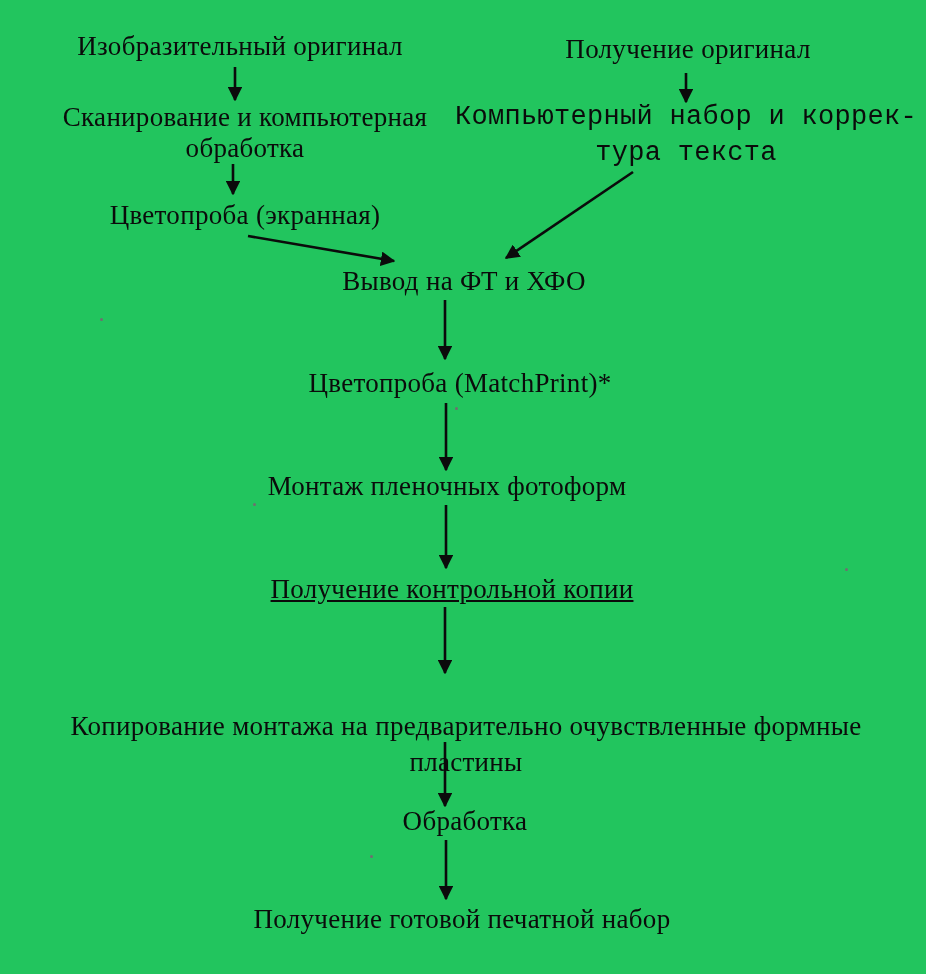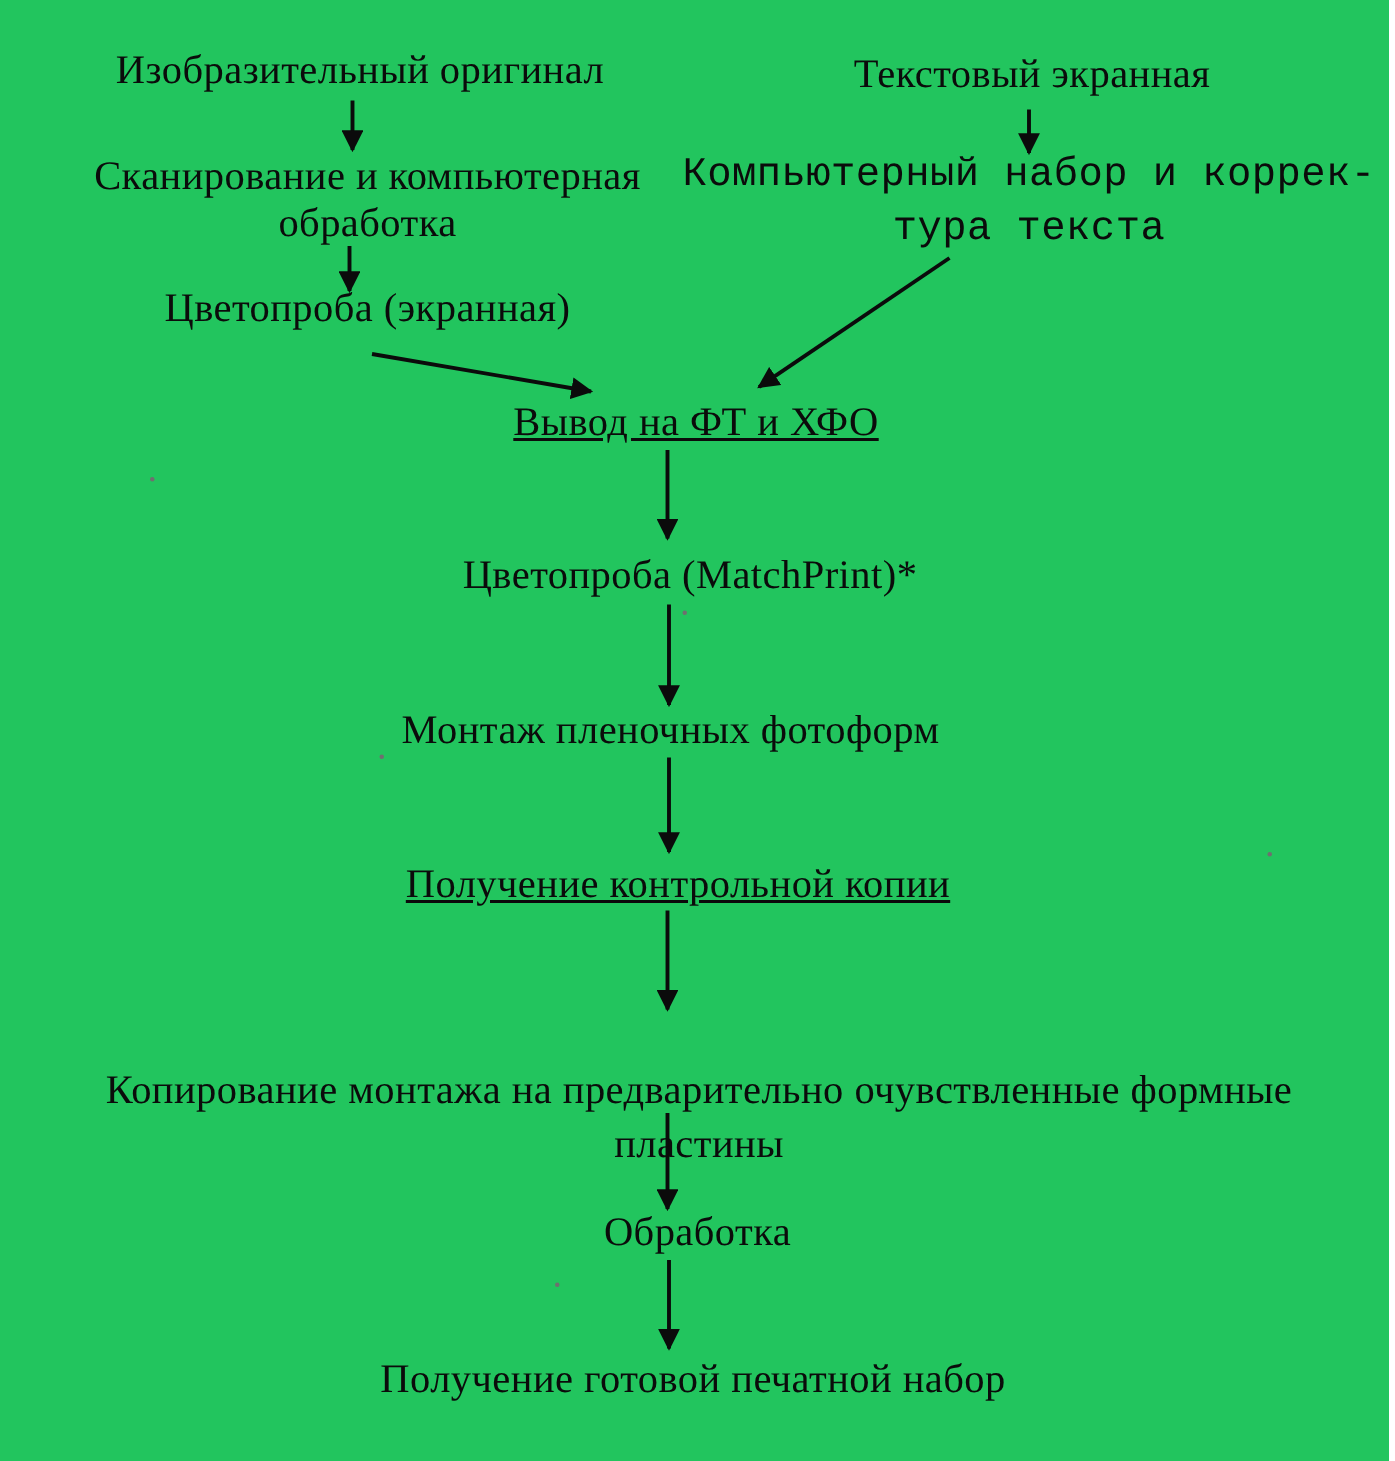--- a/index.html
+++ b/index.html
@@ -32,22 +32,22 @@
     white-space: pre-line;
     font-size: 27px;
     line-height: 34px;
     letter-spacing: 0.3px;
     color: #0b0b0b;
   }
   .n-pictorial   { left: 240px; top: 29px; }
   .n-textorig    { left: 688px; top: 32px; }
   .n-scanning    { left: 245px; top: 102px; line-height: 31px; }
   .n-typeset     { left: 686px; top: 99px;  line-height: 36px; font-family: Liberation Mono, monospace; }
-  .n-cpscreen    { left: 245px; top: 188px; text-align: right; }
-  .n-output      { left: 464px; top: 264px; text-decoration: underline; }
+  .n-cpscreen    { left: 245px; top: 198px; text-align: right; }
+  .n-output      { left: 464px; top: 264px; }
   .n-matchprint  { left: 460px; top: 366px; }
   .n-montage     { left: 447px; top: 469px; }
   .n-controlcopy { left: 452px; top: 572px; text-decoration: underline; }
   .n-copying     { left: 466px; top: 672px; line-height: 36px; margin-top: 36px; }
   .n-processing  { left: 465px; top: 804px; }
   .n-final       { left: 462px; top: 902px; }
   .speck {
     position: absolute;
     width: 3px;
     height: 3px;
@@ -75,21 +75,21 @@
       <line x1="445" y1="300" x2="445" y2="359" marker-end="url(#ah)"></line>
       <line x1="446" y1="403" x2="446" y2="470" marker-end="url(#ah)"></line>
       <line x1="446" y1="505" x2="446" y2="568" marker-end="url(#ah)"></line>
       <line x1="445" y1="607" x2="445" y2="673" marker-end="url(#ah)"></line>
       <line x1="445" y1="742" x2="445" y2="806" marker-end="url(#ah)"></line>
       <line x1="446" y1="840" x2="446" y2="899" marker-end="url(#ah)"></line>
     </g>
   </svg>
 
   <div class="node n-pictorial">Изобразительный оригинал</div>
-  <div class="node n-textorig">Текстовый экранная</div>
+  <div class="node n-textorig">Получение оригинал</div>
   <div class="node n-scanning">Сканирование и компьютерная
 обработка</div>
   <div class="node n-typeset">Компьютерный набор и коррек-
 тура текста</div>
   <div class="node n-cpscreen">Цветопроба (экранная)</div>
   <div class="node n-output">Вывод на ФТ и ХФО</div>
   <div class="node n-matchprint">Цветопроба (MatchPrint)*</div>
   <div class="node n-montage">Монтаж пленочных фотоформ</div>
   <div class="node n-controlcopy">Получение контрольной копии</div>
   <div class="node n-copying">Копирование монтажа на предварительно очувствленные формные

